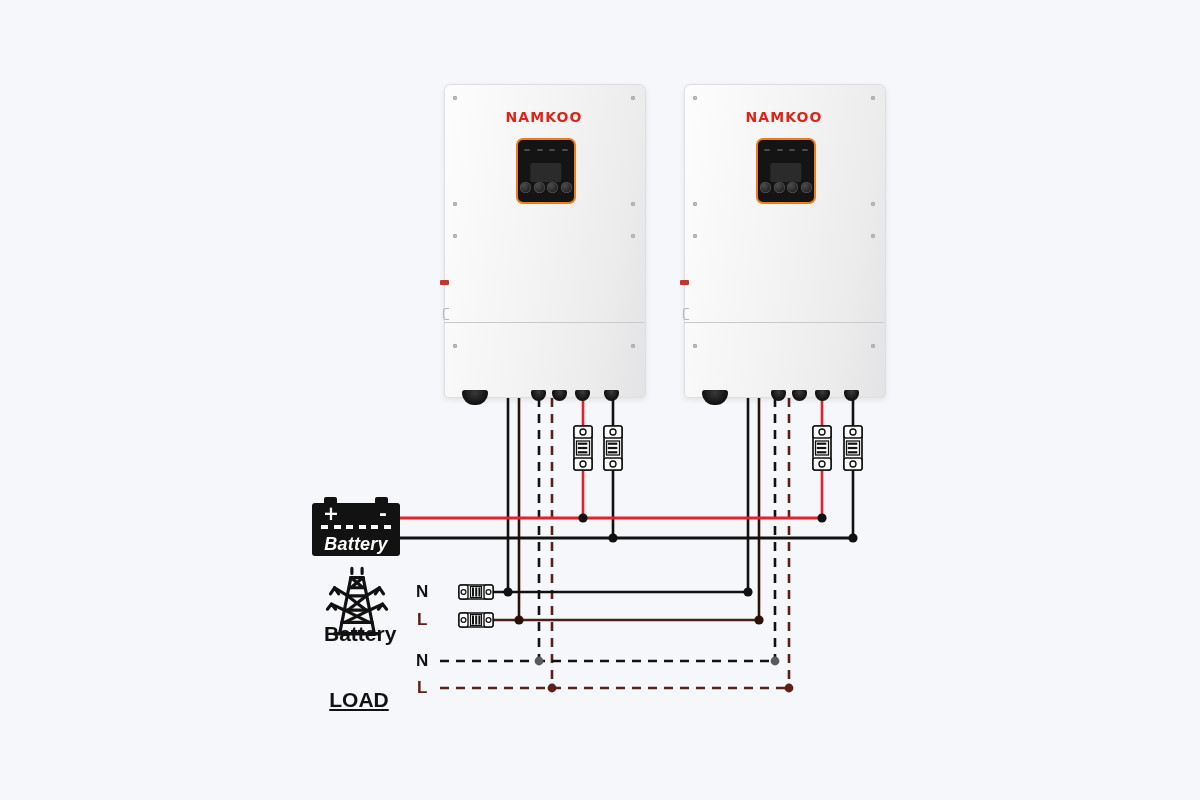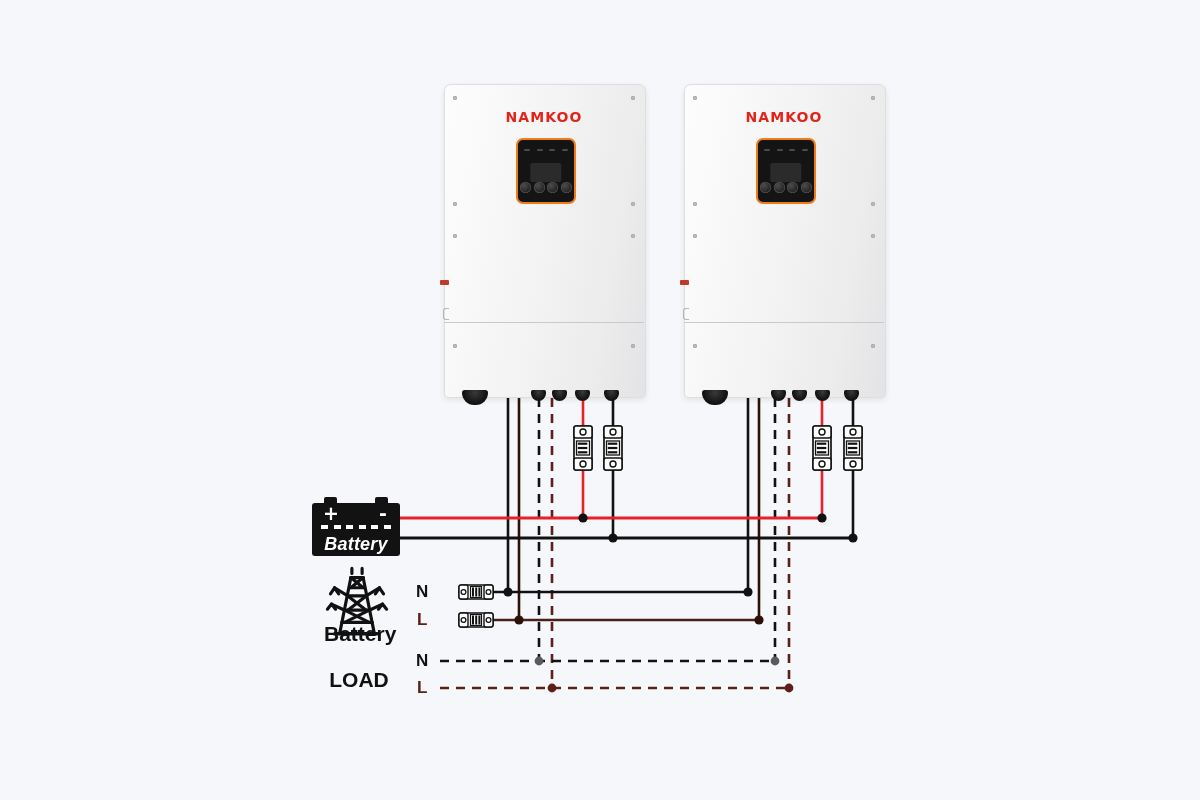--- a/index.html
+++ b/index.html
@@ -305,21 +305,21 @@
       <span class="bat-cell"></span>
       <span class="bat-cell"></span>
       <span class="bat-cell"></span>
       <span class="bat-cell"></span>
     </div>
     <div class="bat-name" style="top:31px;font-style:italic;">Battery</div>
   </div>
 
   <div class="lbl lbl-utility" style="left:324px;top:622px;width:70px;text-align:center;">Battery</div>
 
-  <div class="lbl lbl-load" style="left:324px;top:668px;width:70px;text-align:center;">LOAD</div>
+  <div class="lbl lbl-load" style="left:324px;top:688px;width:70px;text-align:center;text-decoration:underline;">LOAD</div>
 
   <div class="lbl lbl-n" style="left:416px;top:582px;">N</div>
   <div class="lbl lbl-l" style="left:417px;top:610px;">L</div>
 
   <div class="lbl lbl-n" style="left:416px;top:651px;">N</div>
   <div class="lbl lbl-l" style="left:417px;top:678px;">L</div>
 
 </div>
 
 </body></html>

